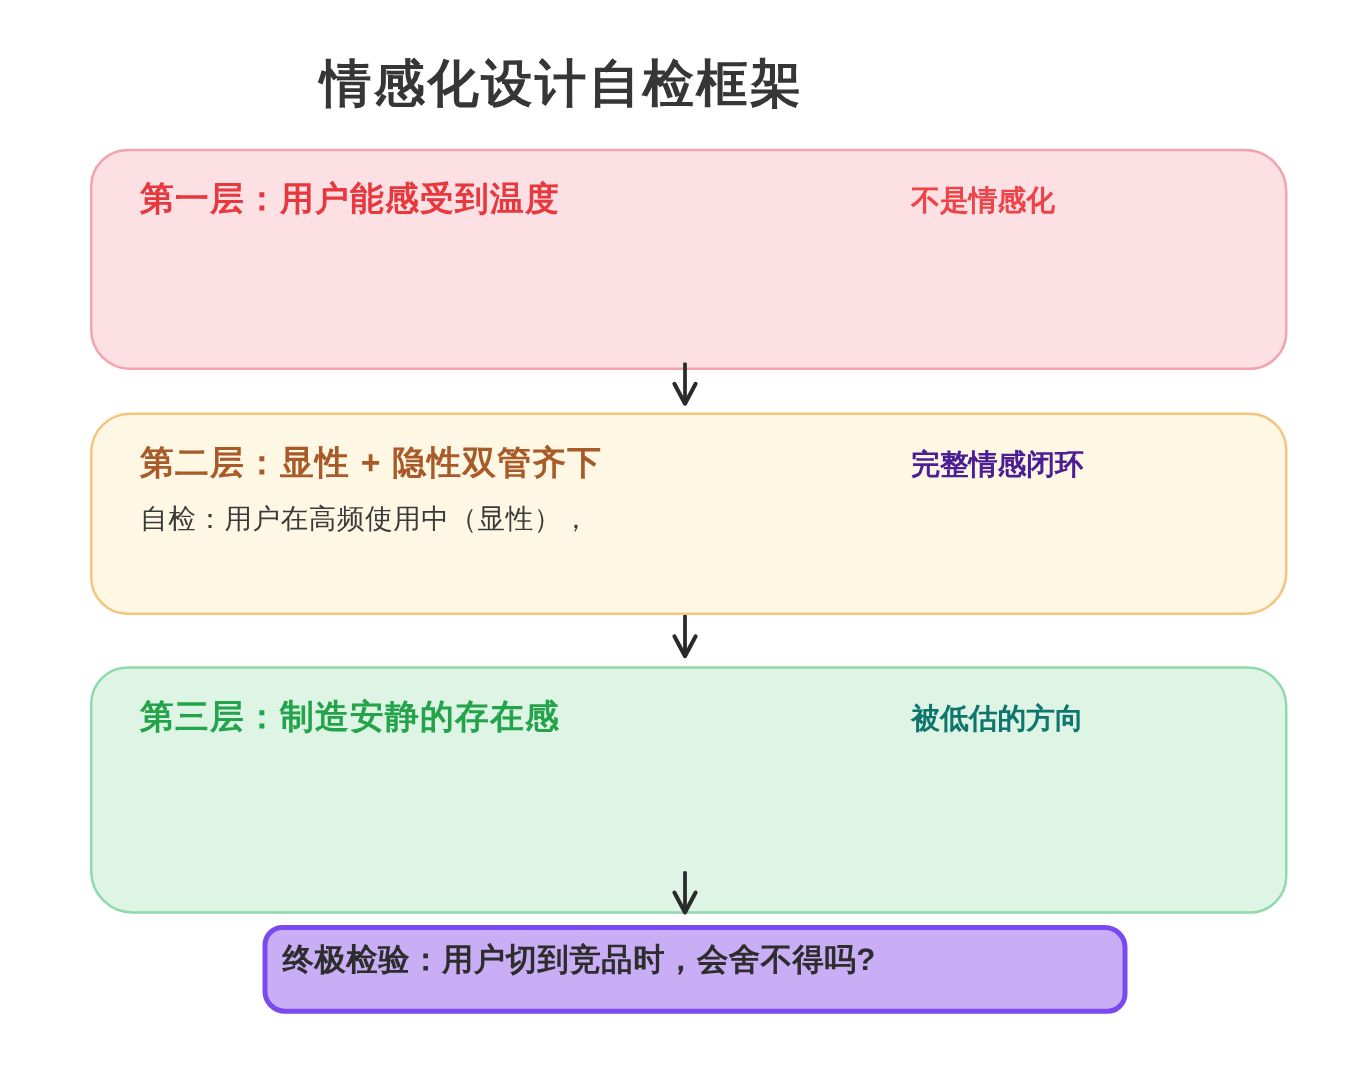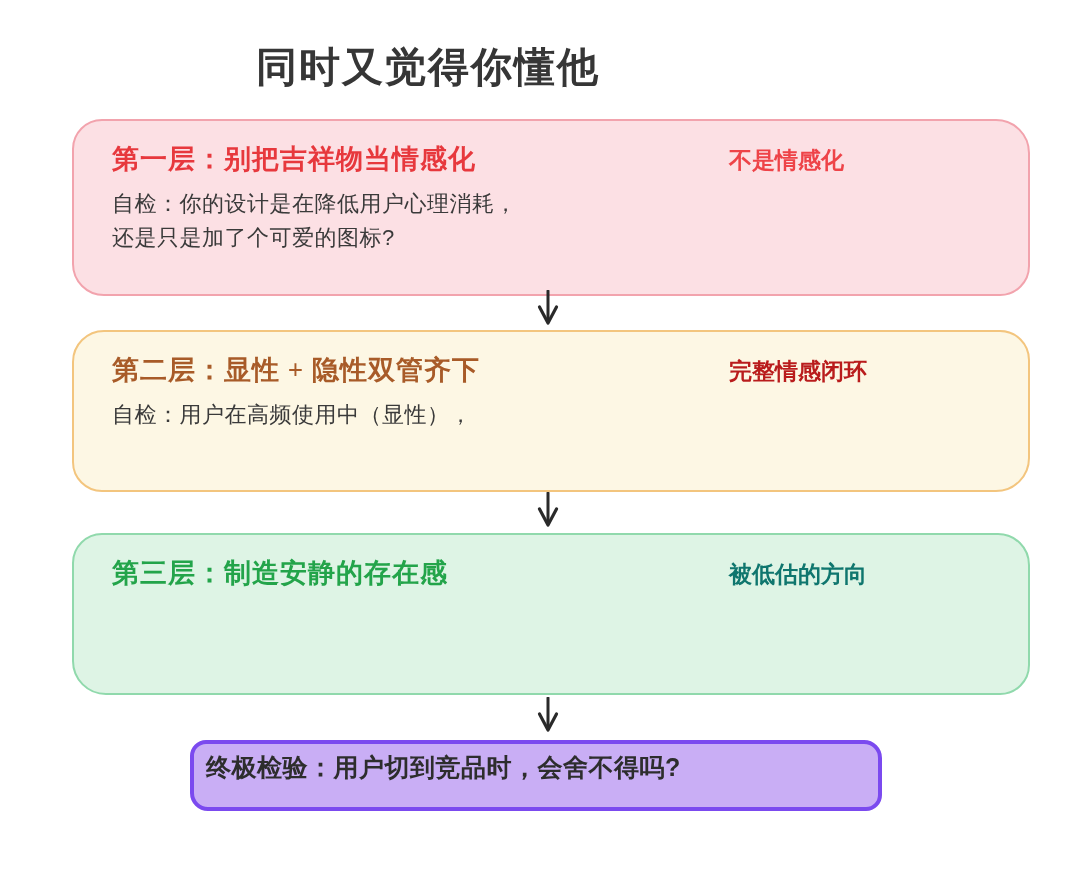--- a/index.html
+++ b/index.html
@@ -22,22 +22,22 @@
     white-space: nowrap;
   }
   .layer-box {
     position: absolute;
     left: 72px;
     width: 958px;
     box-sizing: border-box;
     border: 2px solid transparent;
   }
   .layer-1 { top: 119px; height: 177px; border-radius: 30px 34px 30px 32px; }
-  .layer-2 { top: 330px; height: 162px; border-radius: 32px 30px 34px 30px; font-family: Liberation Serif, serif; }
-  .layer-3 { top: 533px; height: 162px; border-radius: 30px 32px 30px 34px; }
+  .layer-2 { top: 330px; height: 162px; border-radius: 32px 30px 34px 30px; }
+  .layer-3 { top: 533px; height: 198px; border-radius: 30px 32px 30px 34px; }
   .layer-heading {
     position: absolute;
     left: 38px;
     top: 20px;
     font-size: 27px;
     font-weight: 700;
     letter-spacing: 1px;
     white-space: nowrap;
   }
   .layer-tag {
@@ -61,21 +61,21 @@
     position: absolute;
     left: 537px;
     width: 22px;
     height: 38px;
   }
   .arrow-1 { top: 290px; }
   .arrow-2 { top: 492px; }
   .arrow-3 { top: 697px; }
   .final-box {
     position: absolute;
-    left: 190px;
+    left: 210px;
     top: 740px;
     width: 692px;
     height: 71px;
     box-sizing: border-box;
     border: 4px solid transparent;
     border-radius: 16px 18px 16px 18px;
   }
   .final-text {
     position: absolute;
     left: 12px;
@@ -84,39 +84,35 @@
     font-weight: 600;
     letter-spacing: 0.5px;
     white-space: nowrap;
   }
 </style>
 </head>
 <body>
 
 <div class="canvas" style="background-color: rgb(255, 255, 255);">
 
-  <h1 class="title" style="color: rgb(54, 54, 54);">同时又觉得你懂他</h1>
+  <h1 class="title" style="color: rgb(54, 54, 54);">情感化设计自检框架</h1>
 
   <section class="layer-box layer-1" style="background-color: rgb(252, 224, 228); border-color: rgb(242, 163, 173);">
-    <div class="layer-heading" style="color: rgb(231, 56, 61);">第一层：别把吉祥物当情感化</div>
+    <div class="layer-heading" style="color: rgb(231, 56, 61);">第一层：用户能感受到温度</div>
     <div class="layer-tag" style="color: rgb(238, 67, 72);">不是情感化</div>
-    <div class="layer-body" style="color: rgb(58, 58, 58);">
-      <div>自检：你的设计是在降低用户心理消耗，</div>
-      <div>还是只是加了个可爱的图标?</div>
-    </div>
   </section>
 
   <svg class="arrow arrow-1" viewBox="0 0 22 38" style="color: rgb(42, 42, 42);">
     <line x1="11" y1="1" x2="11" y2="30" stroke="currentColor" stroke-width="3" stroke-linecap="round"></line>
     <polyline points="2.5,17 11,33 19.5,17" fill="none" stroke="currentColor" stroke-width="3.2" stroke-linejoin="round" stroke-linecap="round"></polyline>
   </svg>
 
   <section class="layer-box layer-2" style="background-color: rgb(253, 247, 228); border-color: rgb(243, 197, 126);">
     <div class="layer-heading" style="color: rgb(168, 91, 40);">第二层：显性 + 隐性双管齐下</div>
-    <div class="layer-tag" style="color: #b91c1c;">完整情感闭环</div>
+    <div class="layer-tag" style="color: #4c1d95;">完整情感闭环</div>
     <div class="layer-body" style="color: rgb(58, 58, 58);">
       <div>自检：用户在高频使用中（显性），</div>
     </div>
   </section>
 
   <svg class="arrow arrow-2" viewBox="0 0 22 38" style="color: rgb(42, 42, 42);">
     <line x1="11" y1="1" x2="11" y2="30" stroke="currentColor" stroke-width="3" stroke-linecap="round"></line>
     <polyline points="2.5,17 11,33 19.5,17" fill="none" stroke="currentColor" stroke-width="3.2" stroke-linejoin="round" stroke-linecap="round"></polyline>
   </svg>
 

